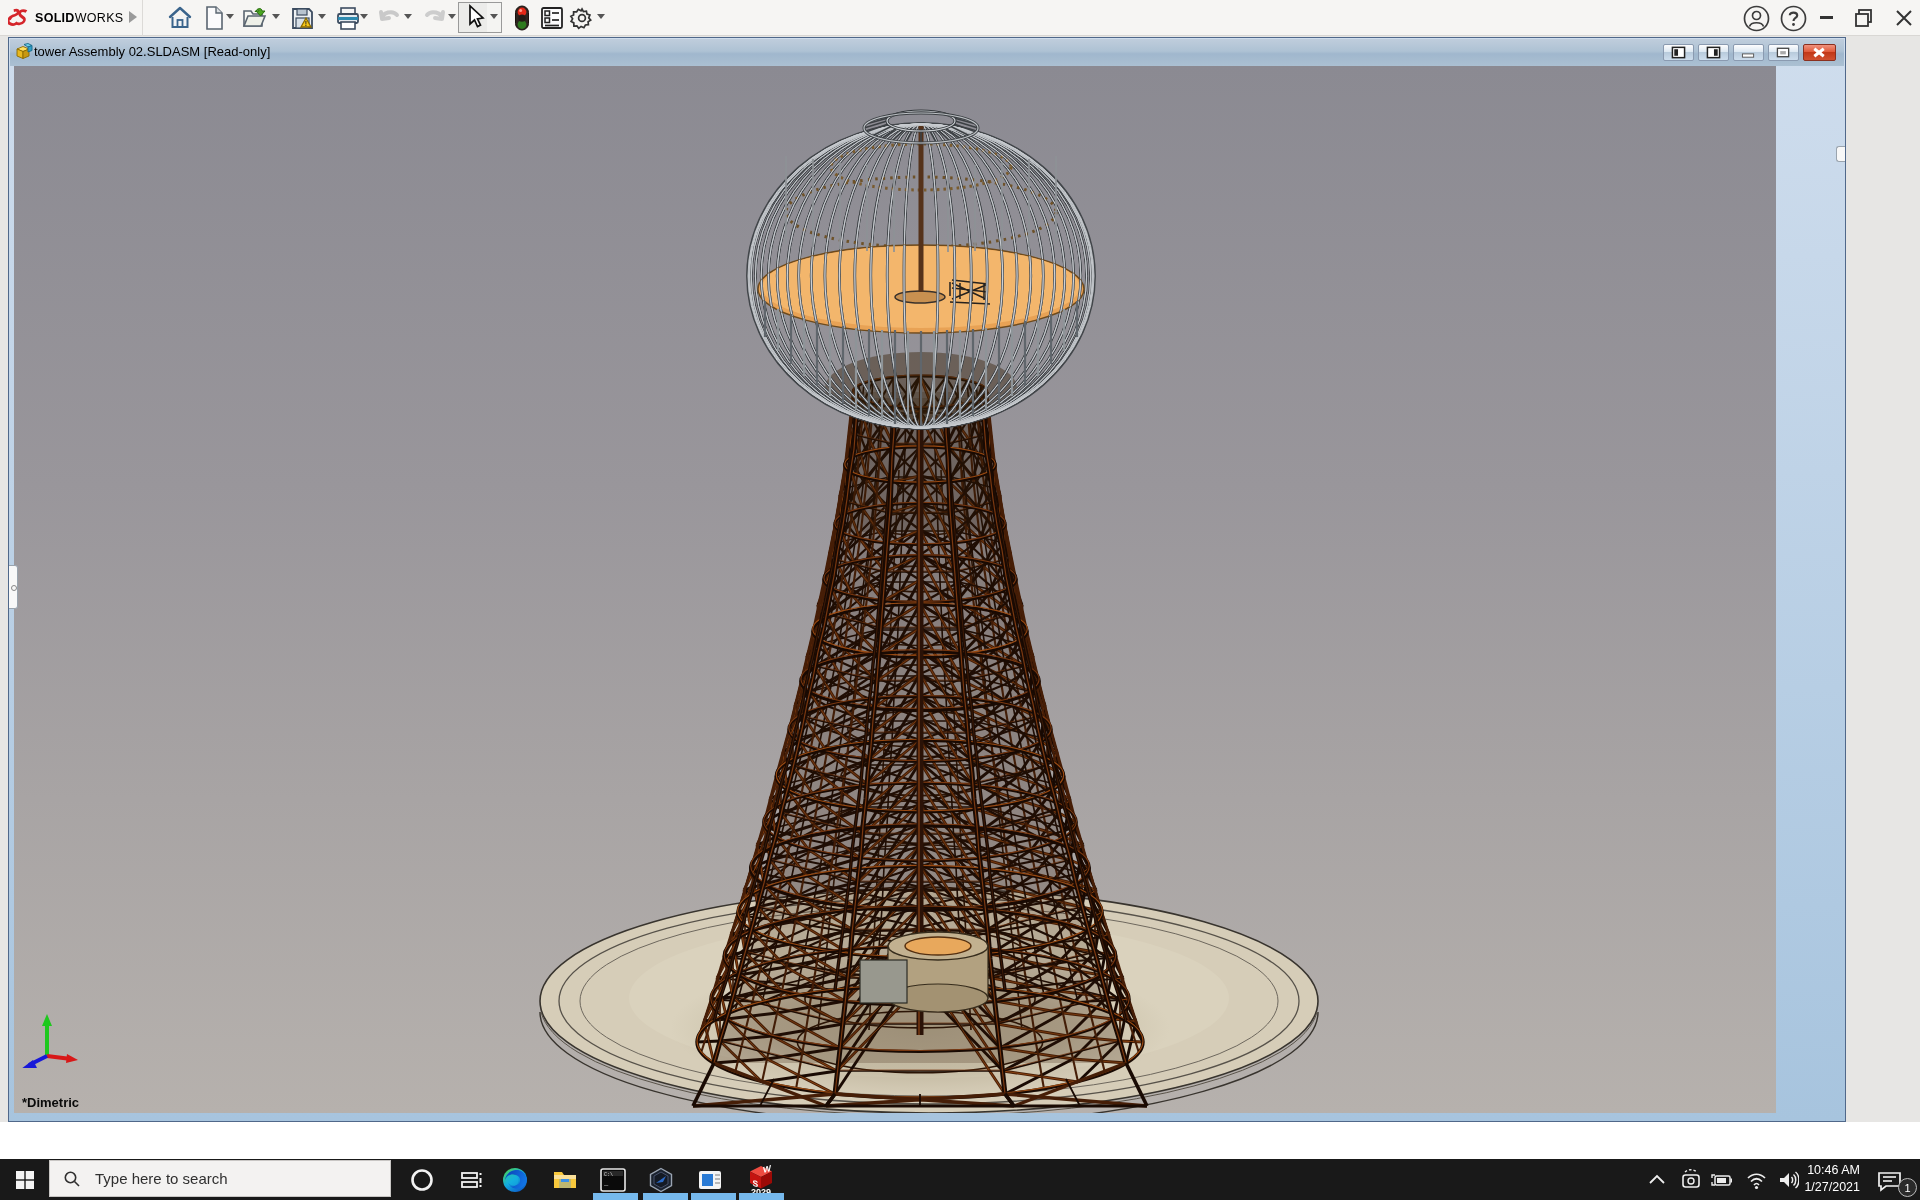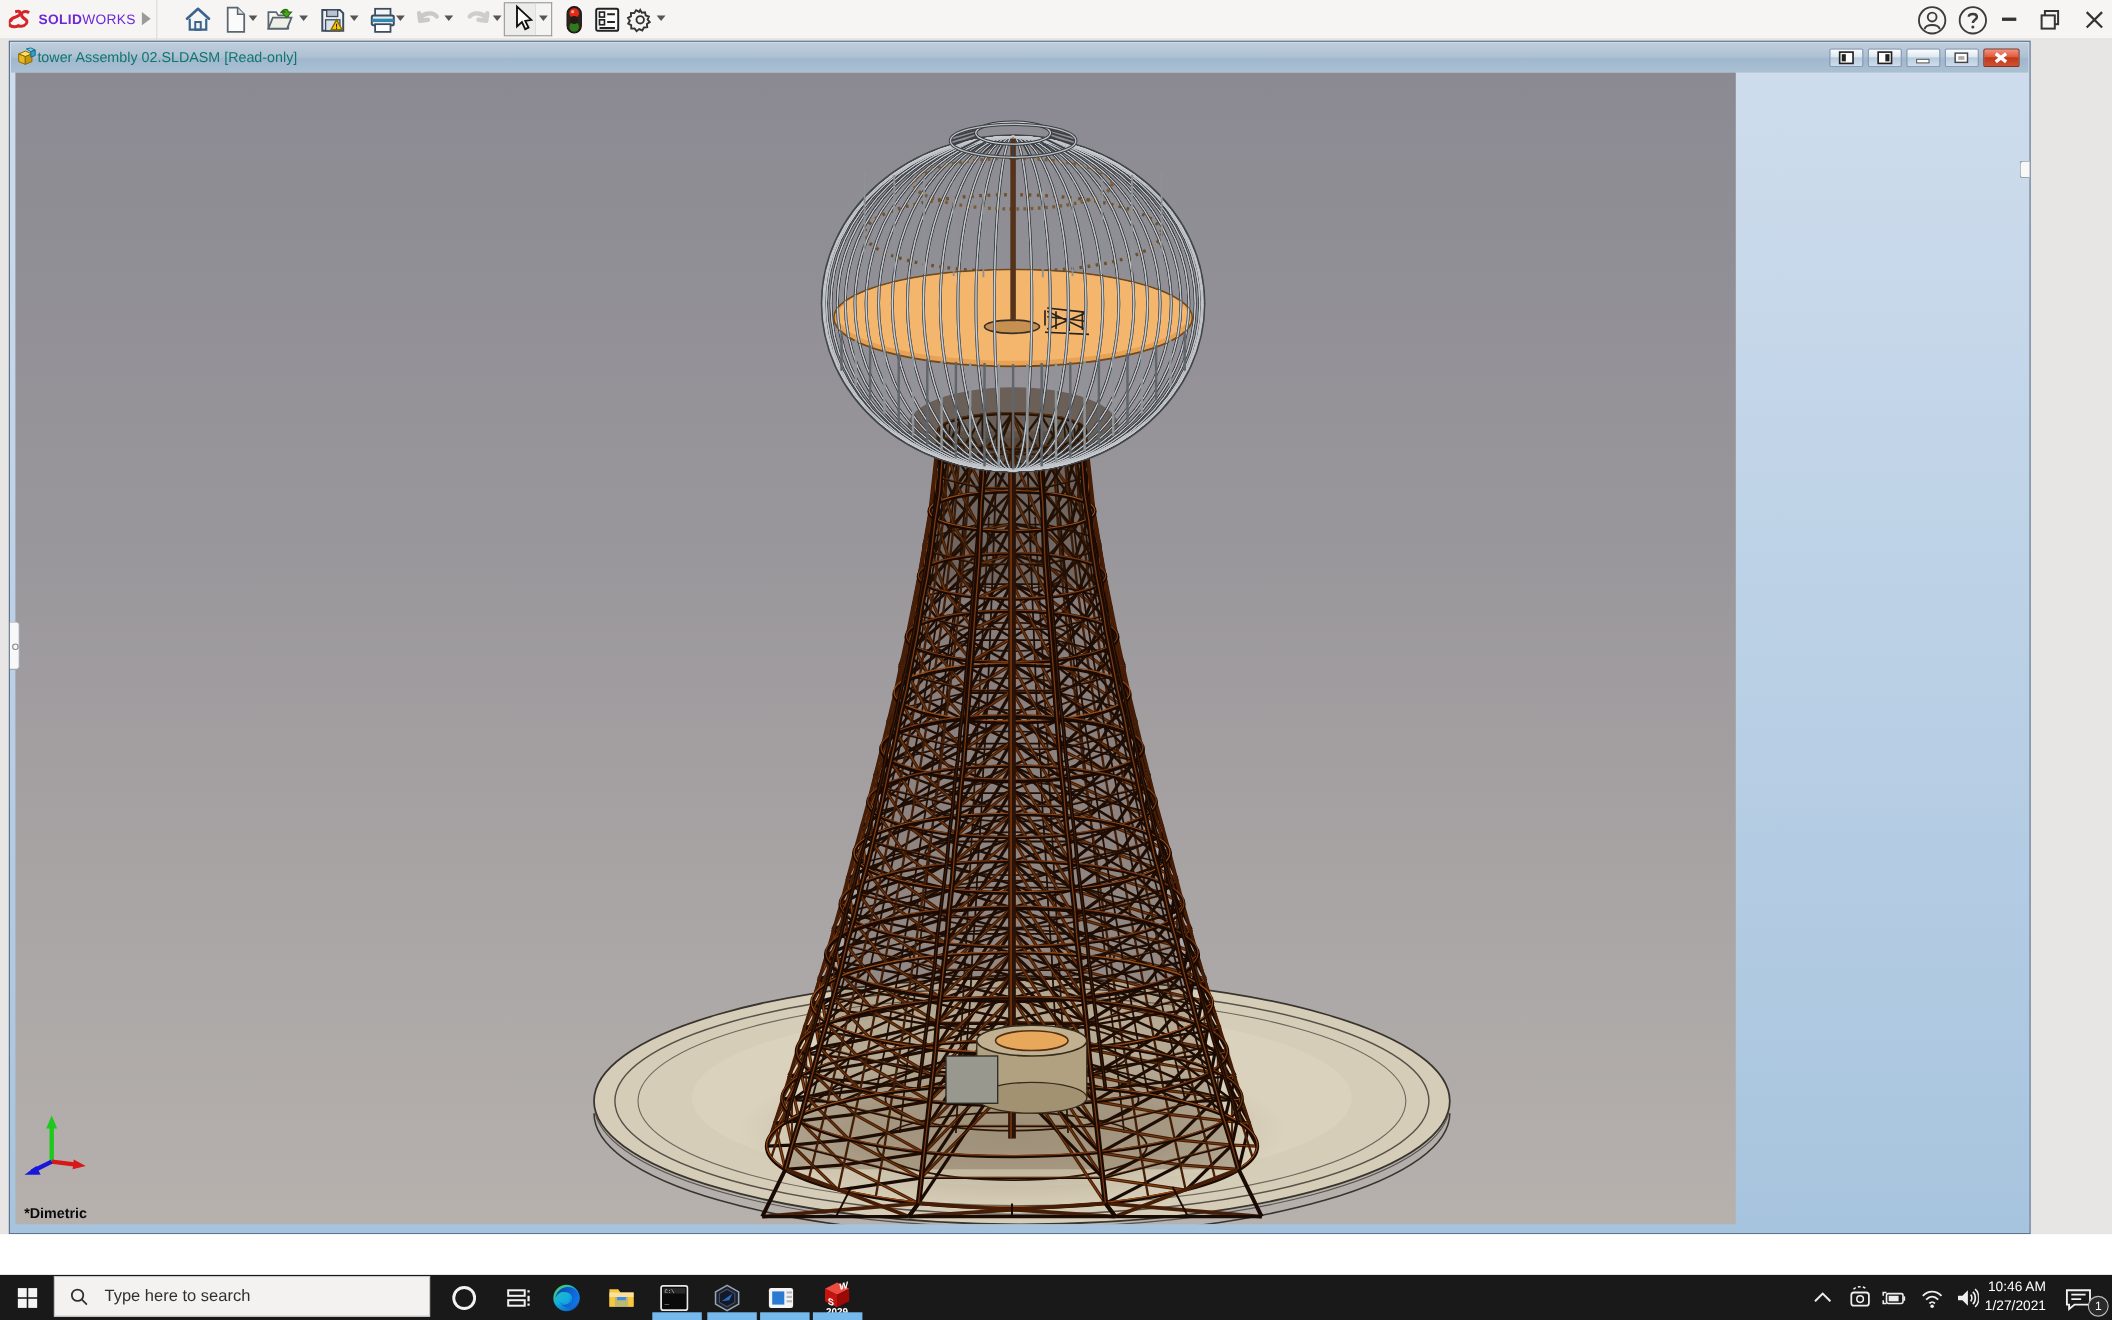--- a/index.html
+++ b/index.html
@@ -1,29 +1,29 @@
 <!DOCTYPE html>
 <html><head><meta charset="utf-8"><style>
 *{margin:0;padding:0;box-sizing:border-box}
 body{width:1920px;height:1200px;font-family:"Liberation Sans",sans-serif;overflow:hidden;position:relative;background:#e7e6e4}
 .abs{position:absolute}
 
 #topbar{left:0;top:0;width:1920px;height:36px;background:#f6f5f3;border-bottom:1px solid #d9d7d4}
 #logo{left:8px;top:4px;height:28px;display:flex;align-items:center}
-.swtext{font-size:12.5px;font-weight:bold;color:#6d28d9;letter-spacing:.3px;margin-left:5px}
+.swtext{font-size:12.5px;font-weight:bold;color:#000000;letter-spacing:.3px;margin-left:5px}
 .swtext span{font-weight:normal}
 .sep{left:142px;top:0;width:1px;height:36px;background:#dcdad7}
 .tbi{top:4px;width:28px;height:28px;display:flex;align-items:center;justify-content:center}
 .car{top:14px;width:0;height:0;border-left:4px solid transparent;border-right:4px solid transparent;border-top:5px solid #555}
 
 #mdi{left:0;top:36px;width:1920px;height:1086px;background:#e7e6e4}
 #winborder{left:8px;top:1px;width:1838px;height:1085px;border:1px solid #50688a;background:linear-gradient(180deg,#cfdded,#a7c4de)}
 #titlebar{left:10px;top:3px;width:1834px;height:27px;background:linear-gradient(180deg,#bfcddc 0%,#aec2d4 45%,#a0b7cd 55%,#abc0d2 100%)}
-#title{left:34px;top:8px;font-size:13px;color:#0f766e}
-#viewport{left:14px;top:30px;width:1564px;height:1047px;background:linear-gradient(180deg,#8b8a92 0%,#99969b 40%,#a8a4a4 70%,#b6b1ad 100%);overflow:hidden}
+#title{left:34px;top:8px;font-size:13px;color:#000000}
+#viewport{left:14px;top:30px;width:1762px;height:1047px;background:linear-gradient(180deg,#8b8a92 0%,#99969b 40%,#a8a4a4 70%,#b6b1ad 100%);overflow:hidden}
 .wbtn{top:8px;width:31px;height:17px;border:1px solid #8a9ab0;border-radius:2px;background:linear-gradient(180deg,#fdfdfe 0%,#dde8f2 45%,#b8cbdc 50%,#cddded 100%);display:flex;align-items:center;justify-content:center}
 .wbtnr{top:8px;width:33px;height:17px;border:1px solid #8a3020;border-radius:2px;background:linear-gradient(180deg,#f0927e 0%,#e05a3a 45%,#c23818 50%,#d05030 100%);display:flex;align-items:center;justify-content:center}
 #lefttab{left:9px;top:529px;width:9px;height:44px;background:#f8f8f8;border:1px solid #9aa4ae;border-left:none;border-radius:0 3px 3px 0}
 #lefttab:after{content:"";position:absolute;left:2px;top:19px;width:4px;height:4px;border-radius:50%;border:1px solid #888}
 #righttab{left:1836px;top:110px;width:9px;height:16px;background:#f8f8f8;border:1px solid #9aa4ae;border-right:none;border-radius:3px 0 0 3px}
 #dimetric{left:8px;top:1029px;font-size:13px;font-weight:bold;color:#0a0a0a}
 
 #statusstrip{left:0;top:1122px;width:1920px;height:37px;background:#fff}
 #taskbar{left:0;top:1159px;width:1920px;height:41px;background:#191919}
 #search{left:49px;top:1160px;width:342px;height:37px;background:#f3f2f1;border:1px solid #c8c6c4;display:flex;align-items:center}

